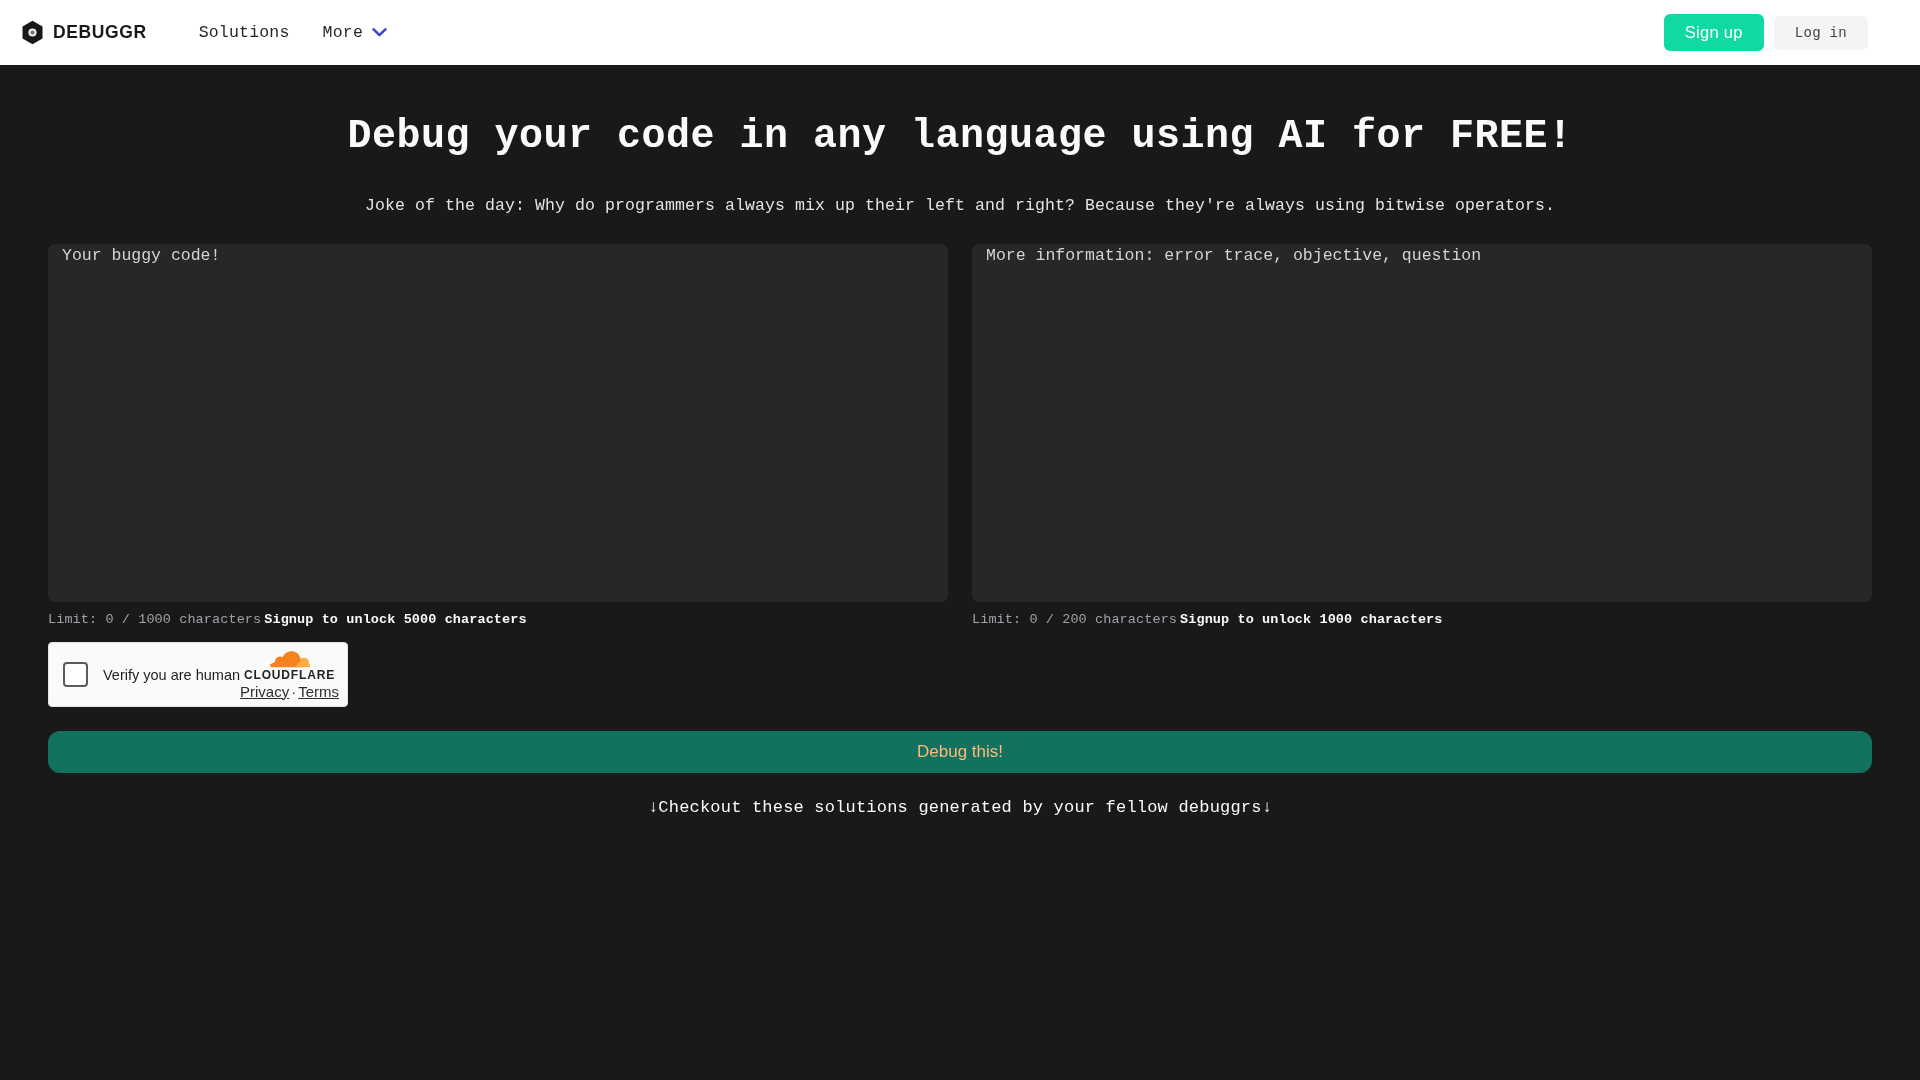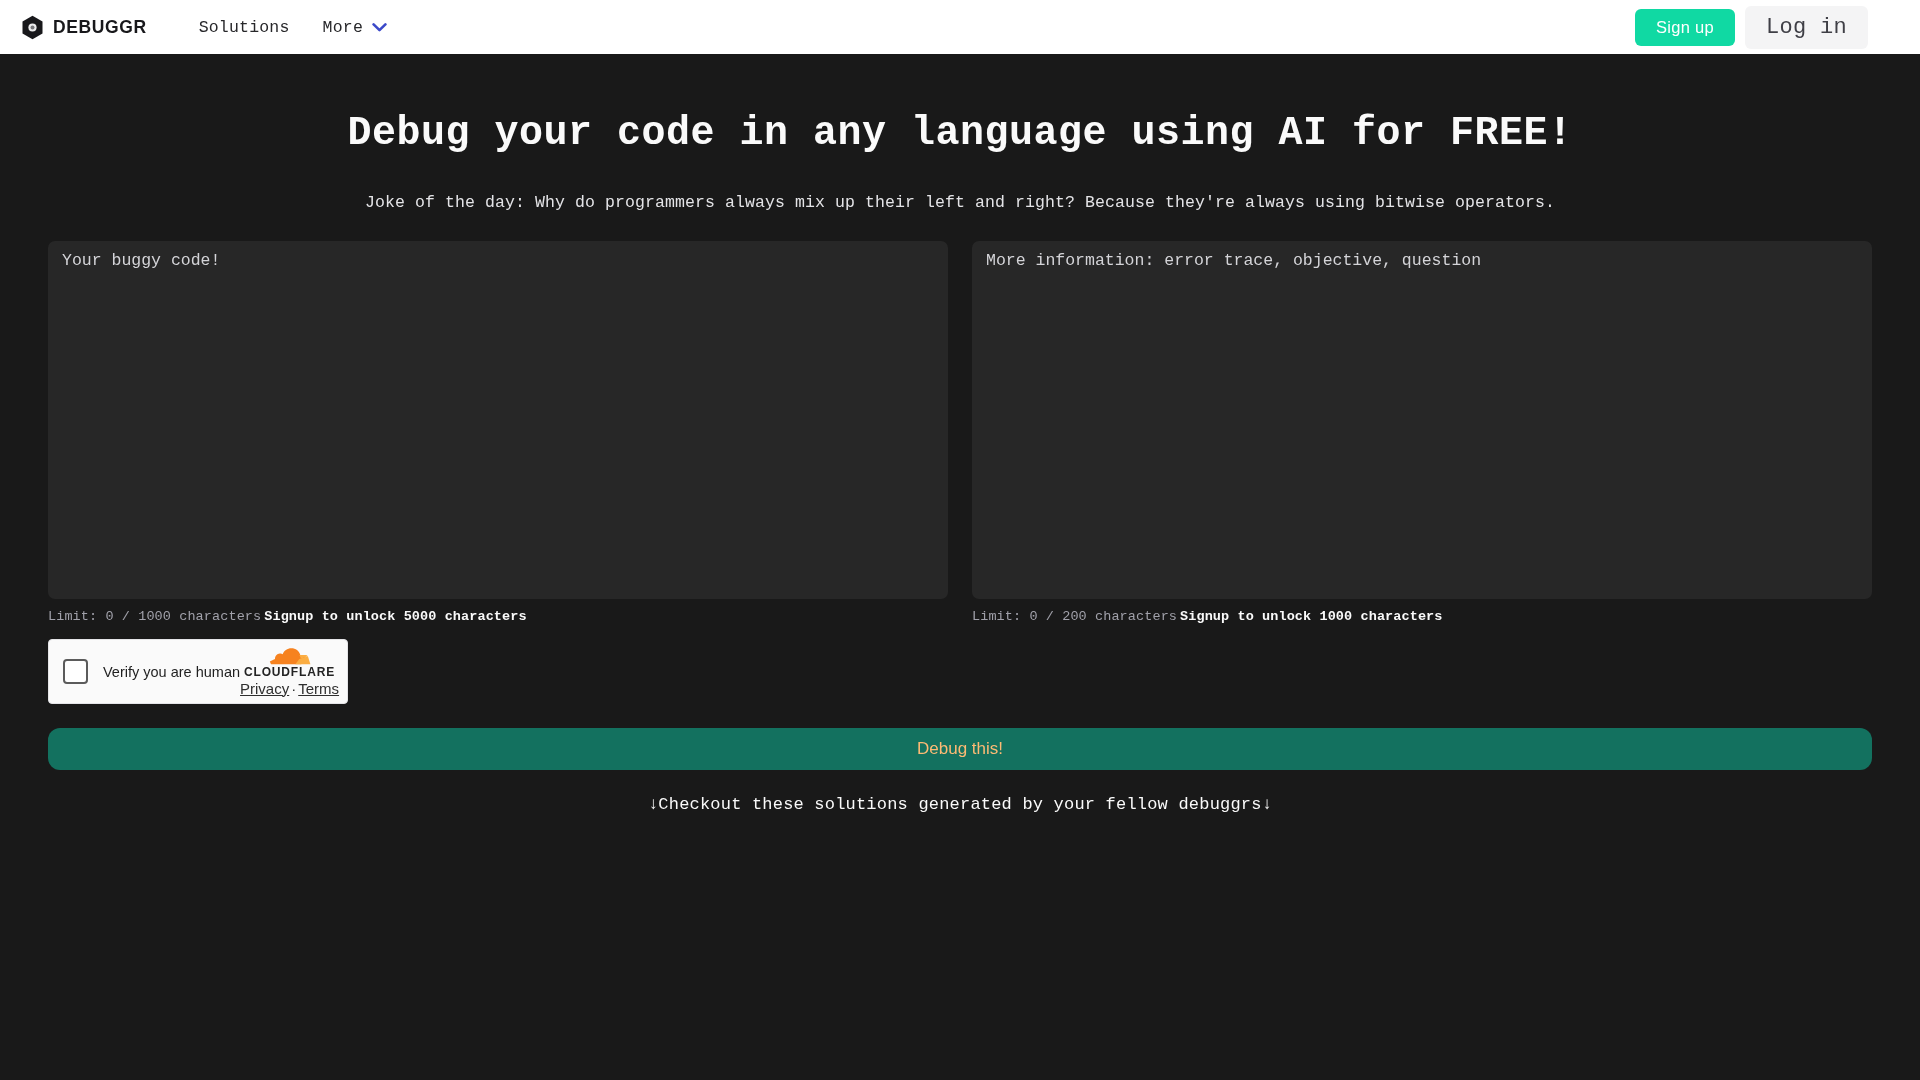--- a/index.html
+++ b/index.html
@@ -9,21 +9,21 @@
     padding: 0;
     width: 1920px;
     height: 1080px;
     overflow: hidden;
     background: #191919;
     font-family: "Liberation Mono", "DejaVu Sans Mono", monospace;
   }
 
   
   .header {
-    height: 54px;
+    height: 65px;
     width: 100%;
     background: #ffffff;
     display: flex;
     align-items: center;
     padding: 0 18px 0 18px;
     position: relative;
   }
   .brand {
     display: flex;
     align-items: center;
@@ -81,35 +81,35 @@
     padding: 9px 21px;
     cursor: pointer;
     letter-spacing: 0.3px;
   }
   .btn-login {
     background: #f4f4f5;
     color: #3f3f46;
     border: none;
     border-radius: 6px;
     font-family: "Liberation Mono", monospace;
-    font-size: 22px;
+    font-size: 14px;
     padding: 9px 21px;
     cursor: pointer;
     letter-spacing: 0.3px;
   }
 
   
   .page {
     background: #191919;
     width: 100%;
     height: 1012px;
     padding: 0 48px;
   }
   .hero-title {
-    margin: 8px;
+    margin: 0;
     padding-top: 47px;
     text-align: center;
     font-family: "Liberation Mono", "DejaVu Sans Mono", monospace;
     font-weight: 700;
     font-size: 40px;
     line-height: 1.25;
     color: #fafafa;
     letter-spacing: 0.5px;
   }
   .joke {
@@ -134,21 +134,21 @@
     min-width: 0;
   }
   .code-area {
     height: 358px;
     background: #272727;
     border: none;
     border-radius: 7px;
     color: #14b8a6;
     font-family: "Liberation Mono", "DejaVu Sans Mono", monospace;
     font-size: 16.5px;
-    padding: 8px 14px;
+    padding: 0 14px;
     resize: none;
     outline: none;
     line-height: 1.4;
     display: block;
     width: 100%;
   }
   .code-area::placeholder {
     color: #d4d4d8;
     opacity: 1;
   }

